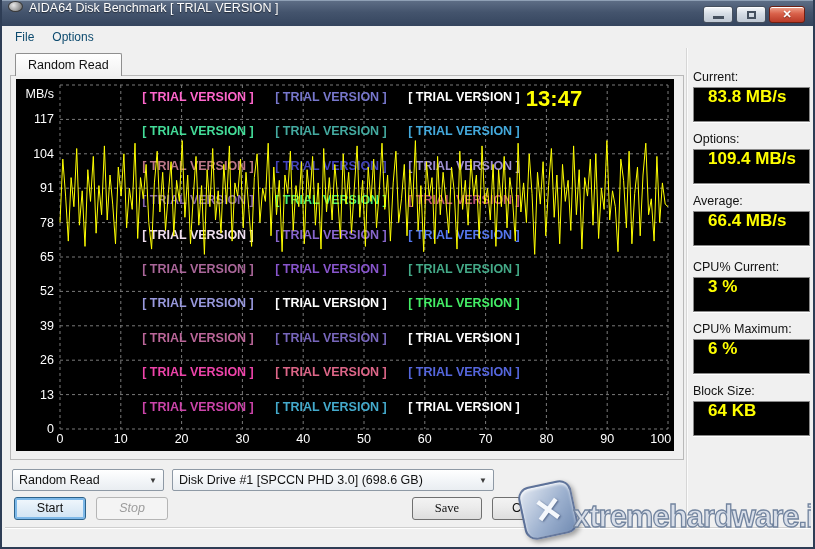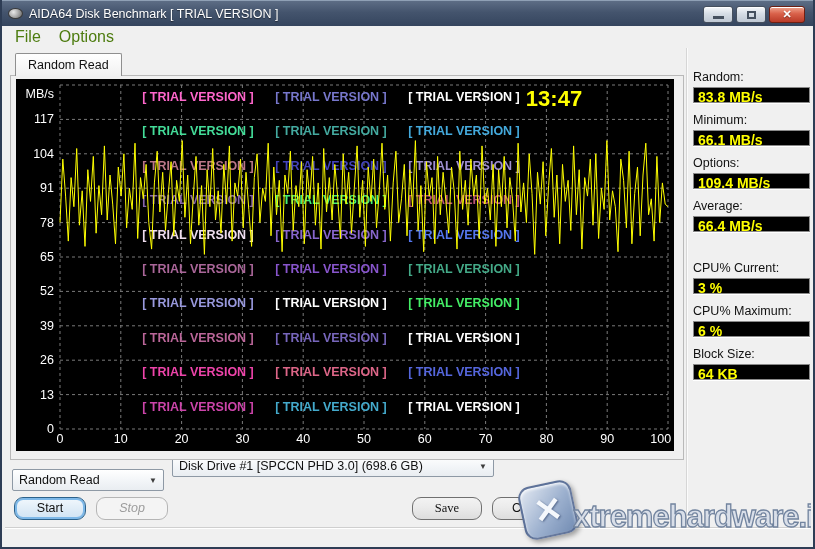--- a/index.html
+++ b/index.html
@@ -10,21 +10,21 @@
     position:relative; width:815px; height:549px; overflow:hidden;
     background:#f0f0f0;
     border:2px solid #2e3d55; border-top:none;
   }
 
   
   .titlebar {
     position:absolute; left:0; top:0; right:0; height:26px;
     background:linear-gradient(#5d6d85, #44546d 45%, #35455e);
     border-top:1px solid #8fa0b5;
-    display:flex; align-items:center; padding-left:6px;
+    display:flex; padding-left:6px;
     color:#fff; font-size:12.5px;
   }
   .app-icon {
     width:15px; height:11px; border-radius:50%;
     background:radial-gradient(circle at 35% 35%, #e8e8e8, #9a9a9a 60%, #5c5c5c);
     border:1px solid #3a3a3a; margin-right:6px; flex:none;
   }
   .title-text { white-space:nowrap; text-shadow:0 1px 1px rgba(0,0,0,.5); }
   .caption-buttons { position:absolute; right:8px; top:5px; display:flex; gap:3px; }
   .cap-btn {
@@ -40,21 +40,21 @@
     border-color:#6f1f12; color:#fff; font-weight:bold; font-size:11px;
     text-shadow:0 1px 1px rgba(0,0,0,.4);
   }
   .glyph-min { width:11px; height:3px; background:#45505e; margin-top:6px; }
   .glyph-max { width:9px; height:8px; border:2px solid #45505e; }
 
   
   .menubar {
     position:absolute; left:0; top:27px; right:0; height:20px;
     background:#f0f0f0; display:flex; align-items:center;
-    font-size:16px; color:#4d7c0f; padding-left:4px;
+    font-size:12px; color:#0c4a6e; padding-left:4px;
   }
   .menu-item { padding:2px 9px; }
 
   
   .tab {
     position:absolute; left:13px; top:53px; height:23px; padding:0 12px;
     background:linear-gradient(#ffffff,#f1f1f1);
     border:1px solid #8f8f8f; border-bottom:none;
     border-radius:2px 2px 0 0; z-index:3;
     display:flex; align-items:center; font-size:12.5px; color:#111;
@@ -67,48 +67,48 @@
   
   .chart-wrap {
     position:absolute; left:14px; top:79px; width:658px; height:372px;
     background:#000; z-index:2;
   }
   .chart-wrap svg { display:block; }
 
   
   .right-panel { position:absolute; left:691px; top:70px; width:117px; }
   .stat-group { margin-bottom:10px; }
-  .stat-group.gap { margin-top:29px; }
+  .stat-group.gap { margin-top:14px; }
   .stat-label { font-size:12.5px; color:#111; margin-bottom:3px; }
   .stat-value {
-    height:16px; background:#000; color:#ffff00;
-    font-size:14px; font-weight:bold; line-height:18px; padding-left:4px;
+    height:35px; background:#000; color:#ffff00;
+    font-size:17px; font-weight:bold; line-height:18px; padding-left:14px;
     border:1px solid #898989; box-shadow:0 1px 0 #fff;
   }
 
   .vsep { position:absolute; left:684px; top:48px; height:479px; width:2px;
     border-left:1px solid #d6d6d6; border-right:1px solid #fbfbfb; }
   .hdivider { position:absolute; left:3px; right:3px; top:527px; height:2px;
     border-top:1px solid #cfcfcf; border-bottom:1px solid #ffffff; }
 
   
   .combo {
     position:absolute; height:22px; border:1px solid #8e99a5; border-radius:2px;
     background:linear-gradient(#ffffff,#f1f4f7 60%,#e9edf1);
     display:flex; align-items:center; font-size:12.5px; color:#111;
     padding:0 6px; cursor:default;
   }
   .combo .combo-text { flex:1; white-space:nowrap; overflow:hidden; }
   .combo .arrow { font-size:8px; color:#3c3c3c; margin-left:4px; }
   .combo-test { left:10px; top:469px; width:152px; }
-  .combo-disk { left:170px; top:455px; width:322px;gap:13px; }
+  .combo-disk { left:170px; top:469px; width:322px;gap:13px; }
 
   .btn {
     position:absolute; width:72px; height:23px;
-    border:1px solid #707070; border-radius:9px;
+    border:1px solid #707070; border-radius:3px;
     background:linear-gradient(#f3f3f3,#ebebeb 45%,#dddddd);
     font-size:12.5px; color:#111; text-align:center; line-height:21px;
   }
   .btn.default {
     border-color:#2c628b;
     box-shadow:inset 0 0 0 2px #7db8e8;
     background:linear-gradient(#f2f8fd,#e2eef8 45%,#cfe3f3);
   }
   .btn.disabled { color:#9c9c9c; border-color:#b5b5b5;
     background:#f4f4f4; box-shadow:none; }
@@ -244,26 +244,22 @@
         <text x="448" y="331.59999999999997" fill="#ffffff" font-size="12.5" font-family="Liberation Sans, sans-serif" text-anchor="middle" font-weight="bold">[ TRIAL VERSION ]</text>
         <polyline points="44.0,143.6 46.8,80.1 49.6,117.1 52.3,162.1 55.1,98.6 57.9,127.7 60.7,69.5 63.4,146.2 66.2,111.8 69.0,167.4 71.8,90.7 74.5,122.4 77.3,77.4 80.1,154.2 82.9,106.6 85.6,135.7 88.4,66.9 91.2,141.0 94.0,96.0 96.7,125.1 99.5,164.8 102.3,88.0 105.1,117.1 107.9,74.8 110.6,148.9 113.4,109.2 116.2,130.4 119.0,64.2 121.7,159.5 124.5,98.6 127.3,119.8 130.1,85.4 132.8,143.6 135.6,170.1 138.4,103.9 141.2,72.2 143.9,133.0 146.7,93.3 149.5,151.5 152.3,114.5 155.1,82.7 157.8,156.8 160.6,101.3 163.4,122.4 166.2,61.6 168.9,138.3 171.7,96.0 174.5,164.8 177.3,117.1 180.0,77.4 182.8,146.2 185.6,106.6 188.4,175.4 191.1,90.7 193.9,127.7 196.7,69.5 199.5,141.0 202.2,111.8 205.0,154.2 207.8,85.4 210.6,125.1 213.4,66.9 216.1,162.1 218.9,103.9 221.7,117.1 224.5,80.1 227.2,148.9 230.0,93.3 232.8,130.4 235.6,167.4 238.3,98.6 241.1,74.8 243.9,143.6 246.7,109.2 249.4,122.4 252.2,64.2 255.0,156.8 257.8,88.0 260.5,135.7 263.3,101.3 266.1,172.7 268.9,96.0 271.7,114.5 274.4,72.2 277.2,151.5 280.0,106.6 282.8,127.7 285.5,82.7 288.3,164.8 291.1,90.7 293.9,119.8 296.6,77.4 299.4,146.2 302.2,103.9 305.0,170.1 307.7,69.5 310.5,133.0 313.3,98.6 316.1,141.0 318.8,85.4 321.6,117.1 324.4,159.5 327.2,74.8 330.0,125.1 332.7,93.3 335.5,154.2 338.3,109.2 341.1,66.9 343.8,138.3 346.6,101.3 349.4,167.4 352.2,88.0 354.9,122.4 357.7,80.1 360.5,148.9 363.3,111.8 366.0,64.2 368.8,130.4 371.6,96.0 374.4,162.1 377.2,103.9 379.9,72.2 382.7,143.6 385.5,119.8 388.3,85.4 391.0,156.8 393.8,90.7 396.6,127.7 399.4,61.6 402.1,151.5 404.9,106.6 407.7,172.7 410.5,82.7 413.2,117.1 416.0,98.6 418.8,164.8 421.6,77.4 424.3,135.7 427.1,93.3 429.9,122.4 432.7,154.2 435.5,88.0 438.2,111.8 441.0,170.1 443.8,72.2 446.6,130.4 449.3,101.3 452.1,146.2 454.9,80.1 457.7,117.1 460.4,96.0 463.2,159.5 466.0,66.9 468.8,125.1 471.5,109.2 474.3,141.0 477.1,85.4 479.9,167.4 482.6,90.7 485.4,127.7 488.2,77.4 491.0,148.9 493.8,98.6 496.5,119.8 499.3,162.1 502.1,64.2 504.9,133.0 507.6,103.9 510.4,143.6 513.2,74.8 516.0,114.5 518.7,175.4 521.5,93.3 524.3,125.1 527.1,82.7 529.8,156.8 532.6,106.6 535.4,69.5 538.2,138.3 540.9,96.0 543.7,164.8 546.5,85.4 549.3,122.4 552.1,101.3 554.8,151.5 557.6,66.9 560.4,135.7 563.2,90.7 565.9,170.1 568.7,98.6 571.5,117.1 574.3,80.1 577.0,146.2 579.8,74.8 582.6,159.5 585.4,109.2 588.1,130.4 590.9,61.6 593.7,141.0 596.5,111.8 599.3,127.7 602.0,172.7 604.8,80.1 607.6,101.3 610.4,148.9 613.1,72.2 615.9,164.8 618.7,114.5 621.5,88.0 624.2,156.8 627.0,96.0 629.8,64.2 632.6,135.7 635.3,119.8 638.1,162.1 640.9,77.4 643.7,143.6 646.4,103.9 649.2,125.1 652.0,127.7" fill="none" stroke="#ffff00" stroke-width="1"></polyline>
         <text x="538" y="27" fill="#ffff00" font-size="22" font-family="Liberation Sans, sans-serif" text-anchor="middle" font-weight="bold">13:47</text>
       </svg>
   </div>
 
   <div class="vsep"></div>
 
   <div class="right-panel" id="stats">
       <div class="stat-group">
-        <div class="stat-label">Random:</div>
+        <div class="stat-label">Current:</div>
         <div class="stat-value">83.8 MB/s</div>
-      </div>
-      <div class="stat-group">
-        <div class="stat-label">Minimum:</div>
-        <div class="stat-value">66.1 MB/s</div>
       </div>
       <div class="stat-group">
         <div class="stat-label">Options:</div>
         <div class="stat-value">109.4 MB/s</div>
       </div>
       <div class="stat-group">
         <div class="stat-label">Average:</div>
         <div class="stat-value">66.4 MB/s</div>
       </div>
       <div class="stat-group gap">

